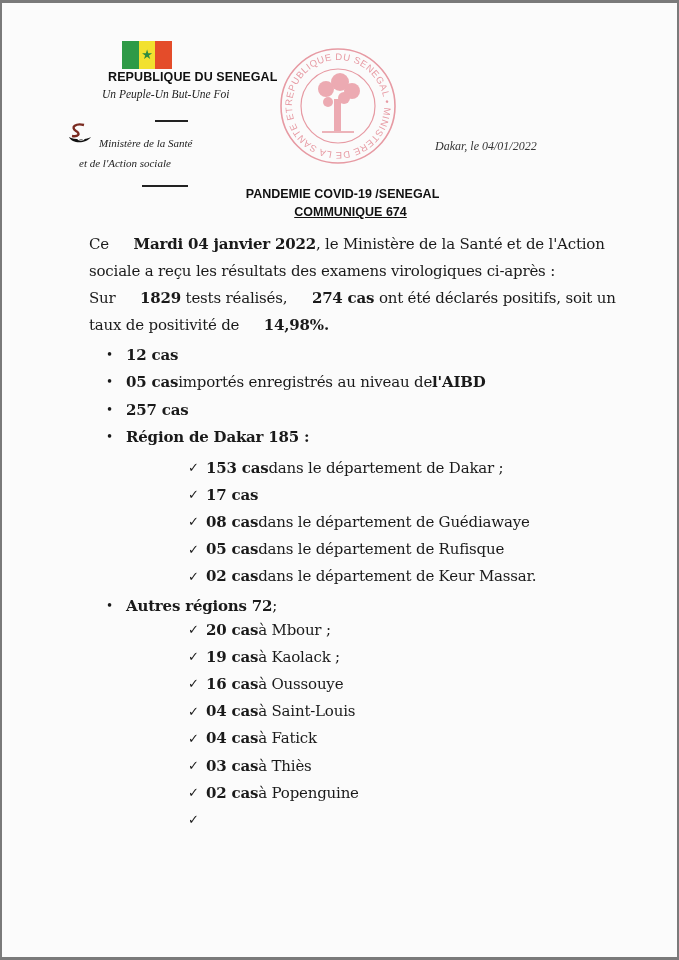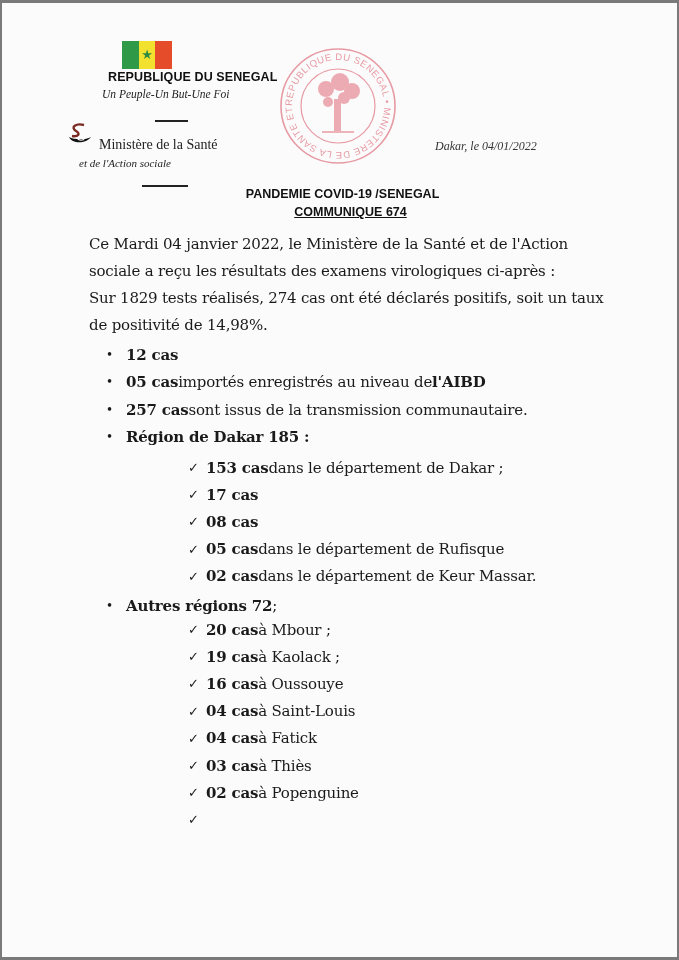--- a/index.html
+++ b/index.html
@@ -39,22 +39,22 @@
     .rule {
       position: absolute; height: 1.5px; background: #222;
     }
     .rule1 { left: 153px; top: 117px; width: 33px; }
     .rule2 { left: 140px; top: 182px; width: 46px; }
     .ministry-logo {
       position: absolute; left: 64px; top: 119px; width: 28px; height: 24px;
     }
     .ministry-line1 {
       position: absolute; left: 97px; top: 134px;
-      font-family: "Liberation Serif", serif; 
-      font-size: 14px; color: #222;
+      font-family: "Liberation Serif", serif; font-style: italic;
+      font-size: 11px; color: #222;
     }
     .ministry-line2 {
       position: absolute; left: 77px; top: 154px;
       font-family: "Liberation Serif", serif; font-style: italic;
       font-size: 11px; color: #222;
     }
     .stamp {
       position: absolute; left: 276px; top: 41px; width: 120px; height: 125px;
       opacity: 0.75;
     }
@@ -70,21 +70,21 @@
     }
     .heading1 { top: 184px; left: 0; padding-left: 6px; box-sizing: border-box; }
     .heading2 { top: 202px; padding-left: 22px; box-sizing: border-box; text-align: center; }
     .heading2 span { text-decoration: underline; }
     .body-text {
       position: absolute; left: 87px; width: 530px;
       font-family: "DejaVu Serif", serif; font-size: 15px; color: #1a1a1a;
       line-height: 27px; letter-spacing: -0.2px;
     }
     .para { top: 228px; }
-    .para b { font-weight: normal; }
+    .para b { font-weight: bold; margin-left: 20px; }
     .bullets {
       position: absolute; left: 104px; top: 338px;
       font-family: "DejaVu Serif", serif; font-size: 15px; color: #1a1a1a;
       letter-spacing: -0.2px;
     }
     .bullet-row { height: 27.5px; display: flex; align-items: center; }
     .bullet-dot { width: 20px; font-size: 12px; }
     .checks {
       position: absolute;
       font-family: "DejaVu Serif", serif; font-size: 15px; color: #1a1a1a;
@@ -161,41 +161,41 @@
     </div>
     <div class="bullet-row">
       <span class="bullet-dot">•</span>
       <b>05 cas</b>
         <span> importés enregistrés au niveau de </span>
         <b>l'AIBD</b>
     </div>
     <div class="bullet-row">
       <span class="bullet-dot">•</span>
       <b>257 cas</b>
-        <span> sont issus de la transmission communautaire.</span>
     </div>
     <div class="bullet-row">
       <span class="bullet-dot">•</span>
       <b>Région de Dakar 185 :</b>
     </div>
   </div>
 
   <div class="checks checks1">
     <div class="check-row">
         <span class="check-mark">✓</span>
         <b>153 cas</b>
         <span> dans le département de Dakar ;</span>
       </div>
     <div class="check-row">
         <span class="check-mark">✓</span>
         <b>17 cas</b>
       </div>
     <div class="check-row">
         <span class="check-mark">✓</span>
         <b>08 cas</b>
+        <span> dans le département de Guédiawaye</span>
       </div>
     <div class="check-row">
         <span class="check-mark">✓</span>
         <b>05 cas</b>
         <span> dans le département de Rufisque</span>
       </div>
     <div class="check-row">
         <span class="check-mark">✓</span>
         <b>02 cas</b>
         <span> dans le département de Keur Massar.</span>

